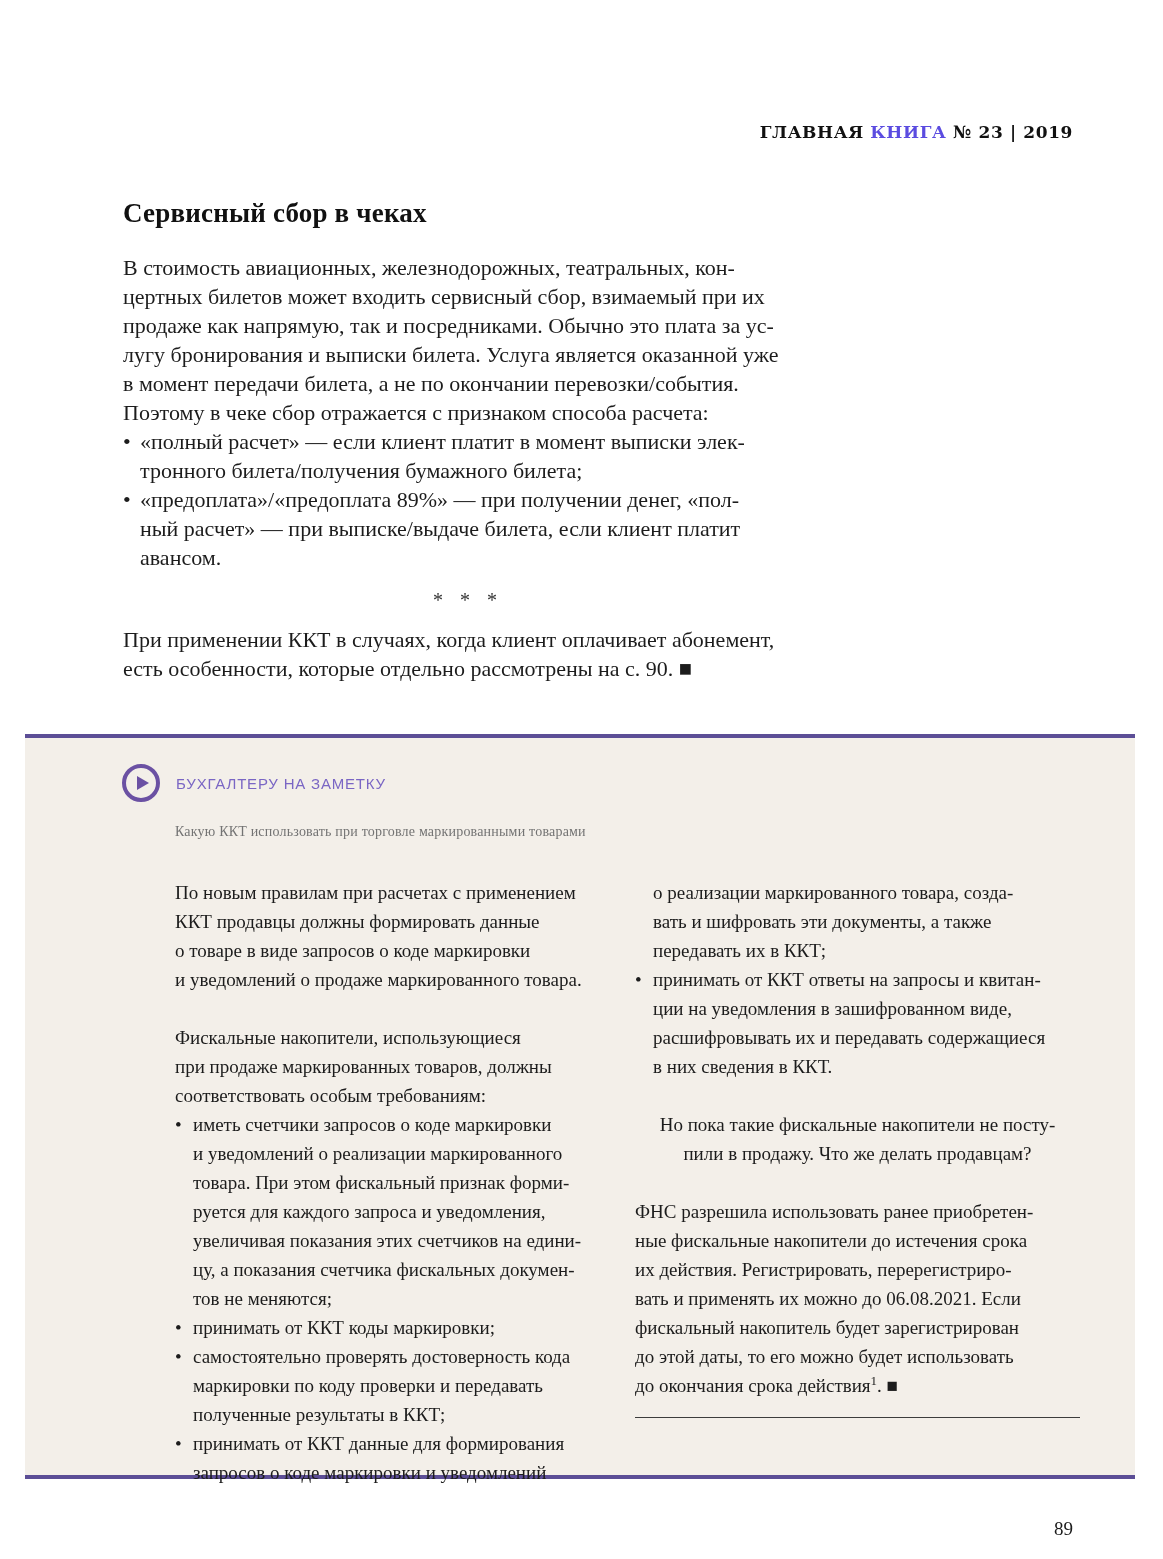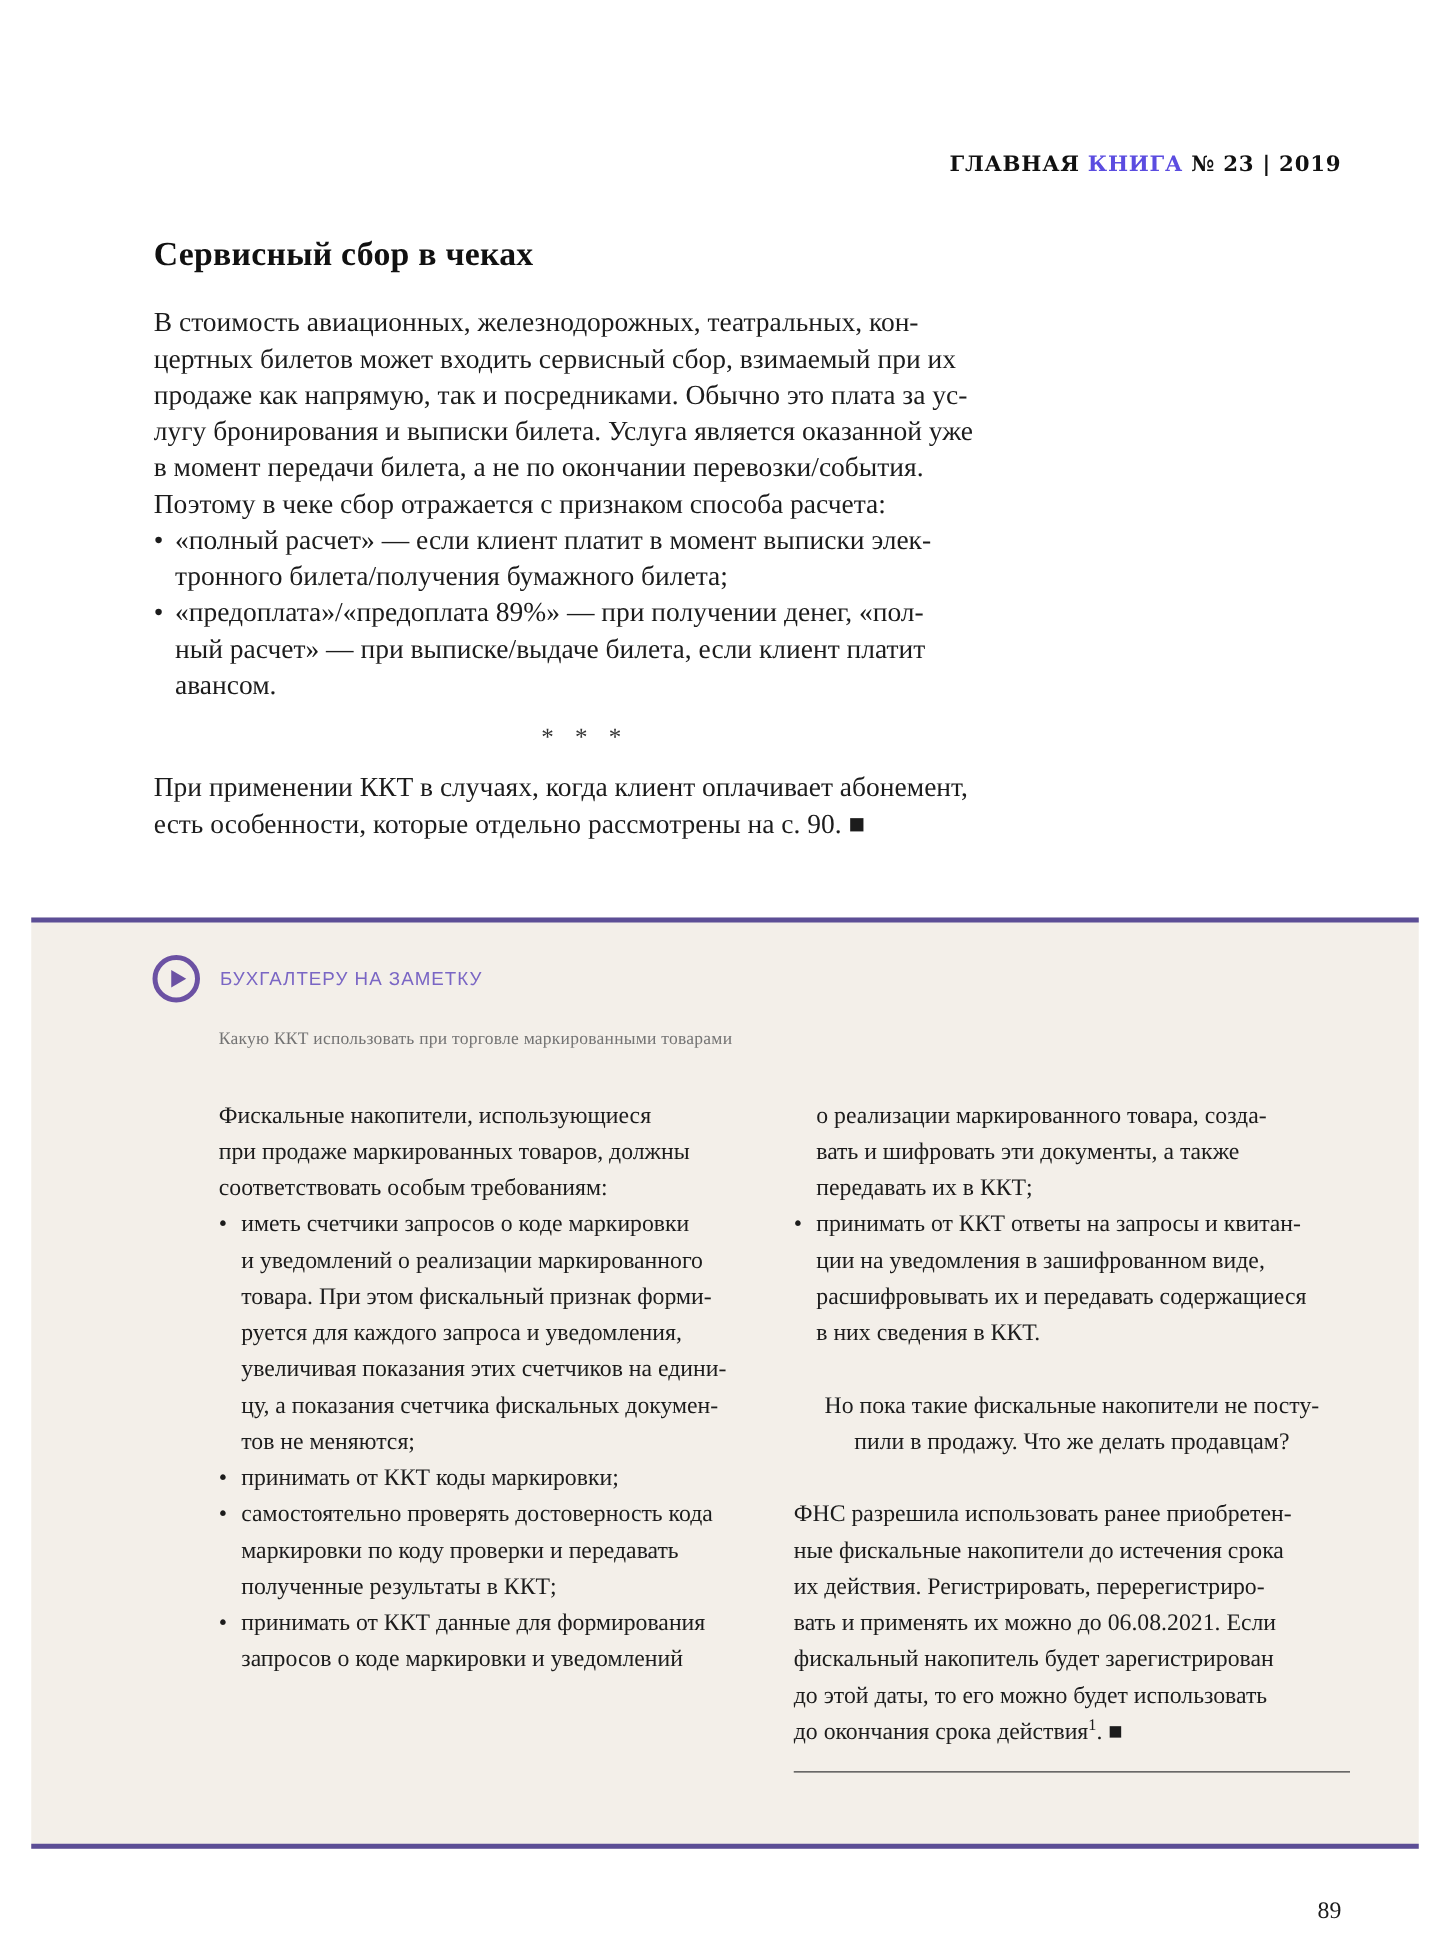--- a/index.html
+++ b/index.html
@@ -26,21 +26,21 @@
     letter-spacing: 0.6px;
     color: #111;
     font-family: "DejaVu Serif", serif;
   }
   .mag-header .brand2 { color: #5b4ce0; }
 
   
   .article {
     position: absolute;
     left: 123px;
-    top: 152px;
+    top: 162px;
     width: 690px;
   }
   .article h1 {
     font-size: 27px;
     font-weight: bold;
     color: #111;
     margin-bottom: 24px;
     letter-spacing: 0.2px;
   }
   .article .body-text {
@@ -196,20 +196,24 @@
         <div class="tri"></div>
       </div>
       <div class="rubric-label">БУХГАЛТЕРУ НА ЗАМЕТКУ</div>
     </div>
 
     <div class="note-heading">Какую ККТ использовать при торговле маркированными товарами</div>
 
     <div class="note-columns">
 
       <div class="col col-left">
+        <p class="pre">По новым правилам при расчетах с применением
+ККТ продавцы должны формировать данные
+о товаре в виде запросов о коде маркировки
+и уведомлений о продаже маркированного товара.</p>
         <p class="pre tight">Фискальные накопители, использующиеся
 при продаже маркированных товаров, должны
 соответствовать особым требованиям:</p>
         <div class="bullet">
           <span class="marker">•</span>
           <span class="text pre">иметь счетчики запросов о коде маркировки
 и уведомлений о реализации маркированного
 товара. При этом фискальный признак форми-
 руется для каждого запроса и уведомления,
 увеличивая показания этих счетчиков на едини-

